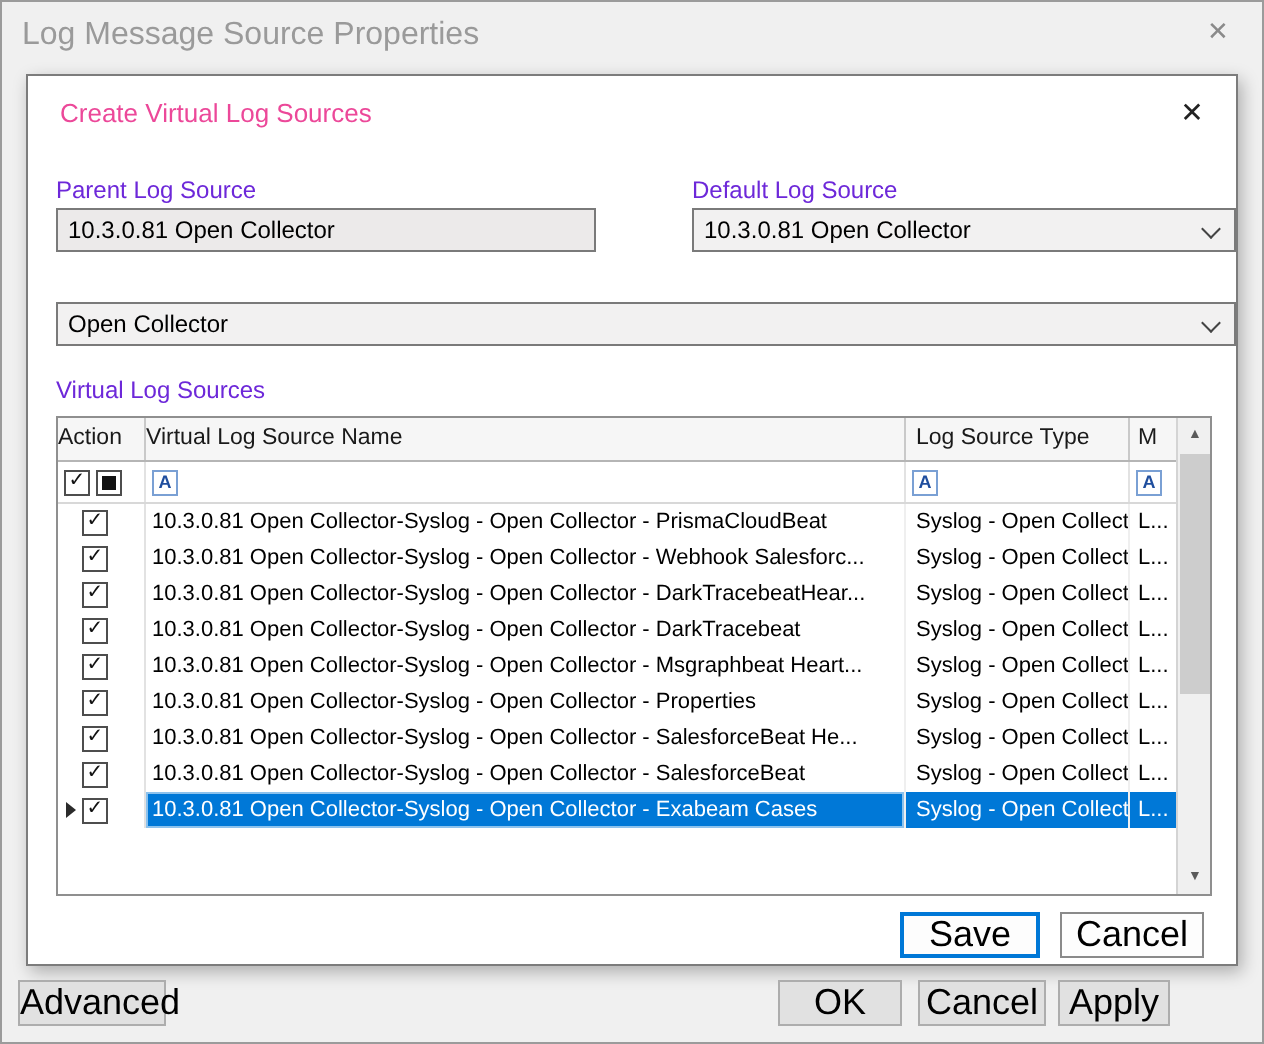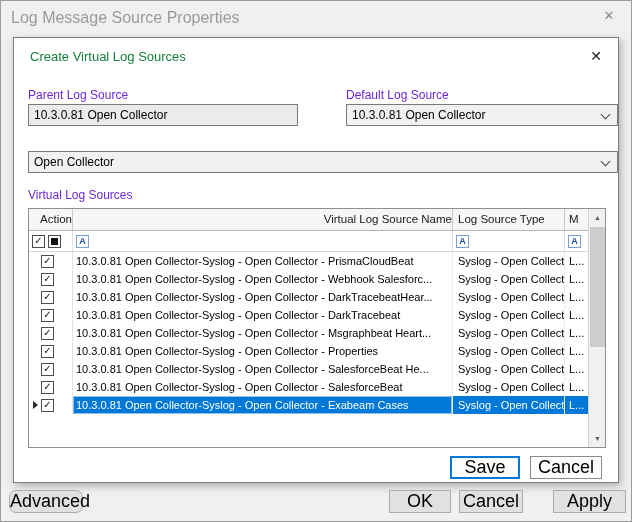--- a/index.html
+++ b/index.html
@@ -19,21 +19,21 @@
   #titlebar { position: absolute; left: 0; top: 0; width: 100%; height: 30px; background: #f0f0f0; }
   #titlebar .title { position: absolute; left: 10px; top: 8px; color: #9a9a9a; font-size: 16px; }
   #titlebar .close { position: absolute; right: 0; top: 0; width: 44px; height: 30px;
     text-align: center; line-height: 30px; color: #8a8a8a; font-size: 13px; cursor: default; }
   
   #dialog {
     position: absolute; left: 12px; top: 36px; width: 606px; height: 446px;
     background: #ffffff; border: 1px solid #7c7c7c;
     box-shadow: 2px 3px 8px rgba(0,0,0,0.28);
   }
-  #dialog .dlg-title { position: absolute; left: 16px; top: 11px; font-size: 13px; color: #15803d; }
+  #dialog .dlg-title { position: absolute; left: 16px; top: 11px; font-size: 13px; color: #ec4899; }
   #dialog .dlg-close { position: absolute; right: 12px; top: 8px; width: 20px; height: 20px;
     text-align: center; line-height: 20px; color: #222; font-size: 14px; cursor: default; }
   .fld-label { position: absolute; font-size: 12px; color: #6d28d9; }
   .textbox {
     position: absolute; height: 22px; border: 1px solid #7a7a7a; background: #eceaea;
     line-height: 20px; padding: 0 5px; font-size: 12px; overflow: hidden; white-space: nowrap;
   }
   .combo {
     position: absolute; height: 22px; border: 1px solid #7a7a7a; background: #f2f1f1;
     line-height: 20px; padding: 0 22px 0 5px; font-size: 12px; overflow: hidden; white-space: nowrap;
@@ -50,21 +50,21 @@
     border: 1px solid #8f8f8f; background: #fff;
   }
   .grid-inner { position: absolute; left: 0; top: 0; width: 559px; height: 100%; overflow: hidden; }
   .grow { display: flex; width: 559px; }
   .cell { overflow: hidden; white-space: nowrap; }
   .c-action { width: 44px; flex: 0 0 44px; }
   .c-name   { width: 380px; flex: 0 0 380px; }
   .c-type   { width: 112px; flex: 0 0 112px; }
   .c-m      { flex: 1 1 auto; }
   .hdr { height: 22px; background: #f6f6f6; border-bottom: 1px solid #b5b5b5; }
-  .hdr .cell { border-right: 1px solid #c9c9c9; line-height: 21px; font-size: 11.5px; color: #1a1a1a; text-align: right; }
+  .hdr .cell { border-right: 1px solid #c9c9c9; line-height: 21px; font-size: 11.5px; color: #1a1a1a; text-align: left; }
   .hdr .c-type { text-align: left; padding-left: 5px; }
   .hdr .c-m { text-align: left; padding-left: 4px; border-right: none; }
   .flt { height: 21px; background: #ffffff; border-bottom: 1px solid #d8d8d8; }
   .flt .cell { border-right: 1px solid #e2e2e2; display: flex; align-items: center; padding-left: 3px; gap: 3px; }
   .flt .c-m { border-right: none; }
   .ficon {
     width: 13px; height: 13px; border: 1px solid #7aa0d4; background: #fff;
     color: #1f4e9e; font-size: 9px; font-weight: bold; line-height: 11px; text-align: center;
     display: inline-block;
   }
@@ -279,18 +279,18 @@
         <div class="sb-btn sb-up">▲</div>
         <div class="sb-thumb"></div>
         <div class="sb-btn sb-down">▼</div>
       </div>
     </div>
 
     <button class="btn btn-default" style="left:436px; top:418px; width:70px;">Save</button>
     <button class="btn btn-white" style="left:516px; top:418px; width:72px;">Cancel</button>
   </div>
 
-  <button class="btn" style="left:8px; top:489px; width:74px;border-radius:7px;">Advanced</button>
+  <button class="btn" style="left:8px; top:489px; width:74px;">Advanced</button>
   <button class="btn" style="left:388px; top:489px; width:62px;">OK</button>
   <button class="btn" style="left:458px; top:489px; width:64px;">Cancel</button>
-  <button class="btn" style="left:552px; top:489px; width:73px;">Apply</button>
+  <button class="btn" style="left:528px; top:489px; width:56px;">Apply</button>
 
 </div>
 
 </body></html>

